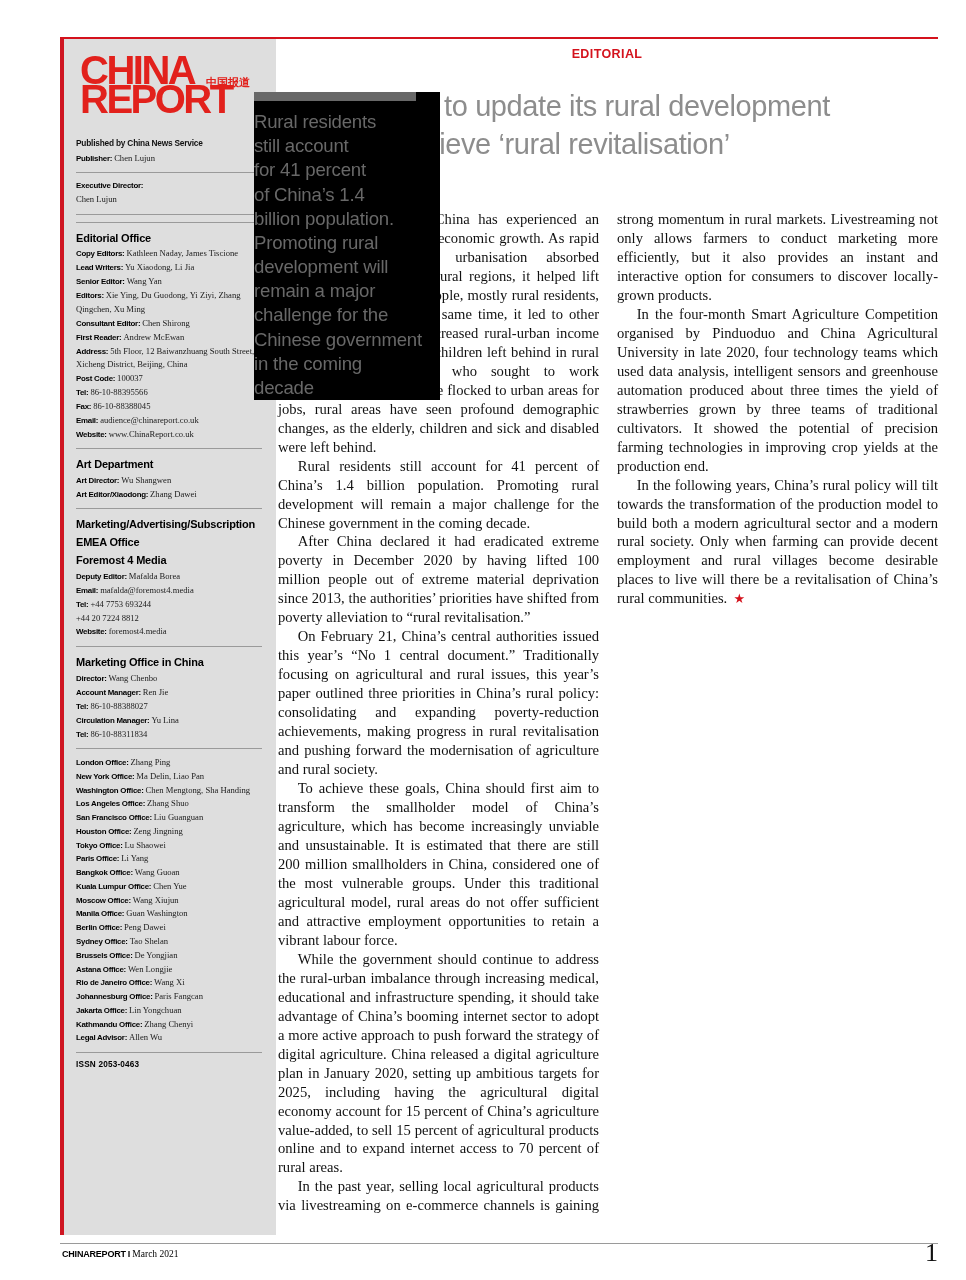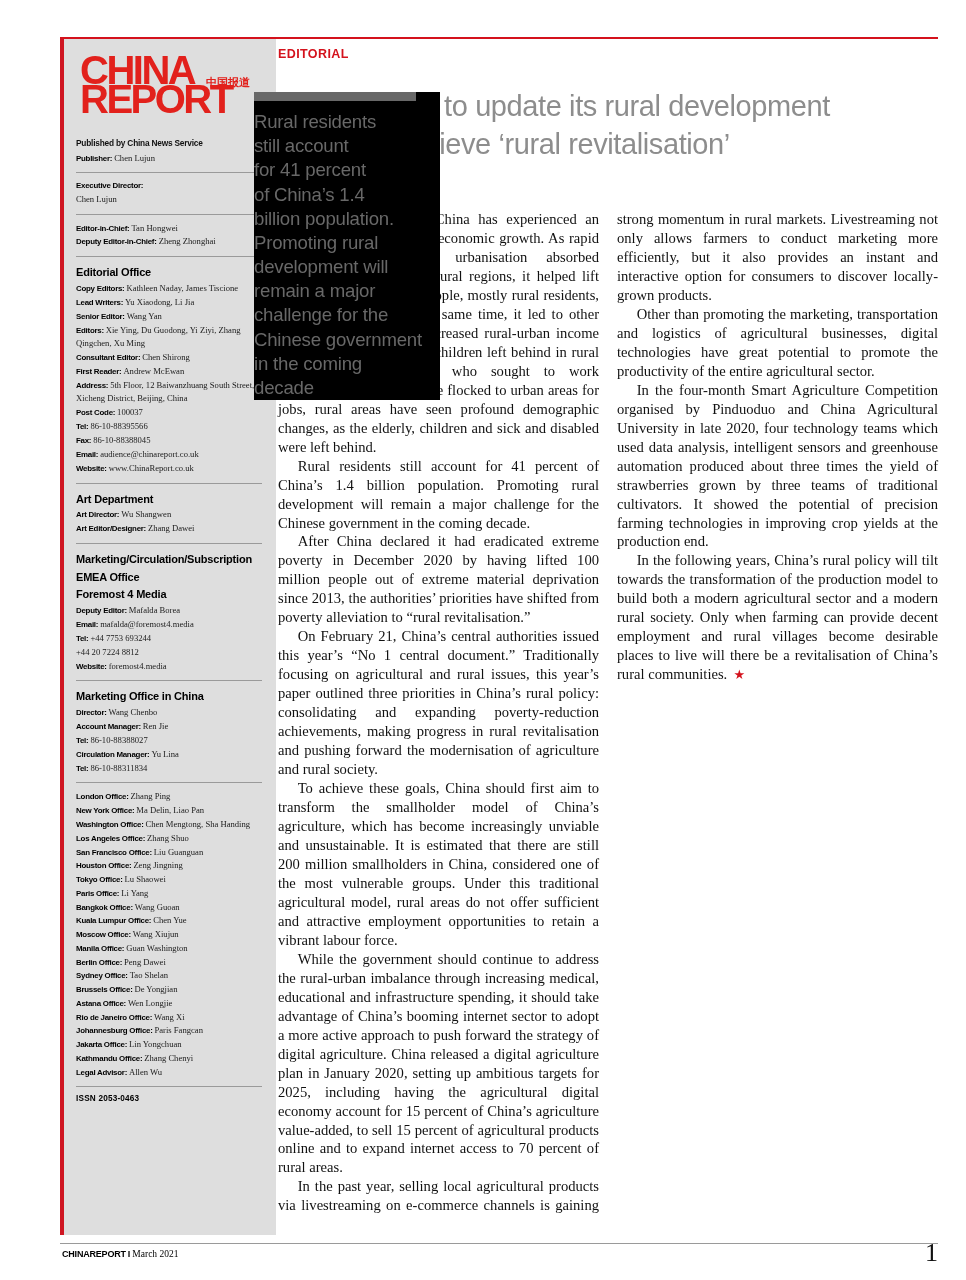--- a/index.html
+++ b/index.html
@@ -135,21 +135,21 @@
   .offices p { margin: 0 0 0.3px 0; }
 
   
   .article {
     position: absolute;
     left: 262px;
     top: 39px;
     width: 660px;
   }
   .kicker {
-    text-align: left;
+    text-align: center;
     font-family: "Liberation Sans", sans-serif;
     font-weight: bold;
     font-size: 12.5px;
     color: #d4121c;
     letter-spacing: 0.4px;
     margin: 8px 2px 0 0;
   }
   .headline {
     font-family: "Liberation Sans", sans-serif;
     font-size: 29px;
@@ -278,26 +278,20 @@
 
       <div class="mh-line"></div>
 
       <div class="mh-block">
         <p><span class="mh-lbl">Executive Director:</span></p>
         <p><span class="mh-val">Chen Lujun</span></p>
       </div>
 
       <div class="mh-line"></div>
 
-      <div class="mh-block">
-        <p><span class="mh-lbl">Editor-in-Chief:</span>
-           <span class="mh-val">Tan Hongwei</span></p>
-        <p><span class="mh-lbl">Deputy Editor-in-Chief:</span>
-           <span class="mh-val">Zheng Zhonghai</span></p>
-      </div>
 
       <div class="mh-line"></div>
 
       <div class="mh-block">
         <span class="mh-head">Editorial Office</span>
         <div>
             <p><span class="mh-lbl">Copy Editors: </span><span class="mh-val">Kathleen Naday, James Tiscione</span></p>
             <p><span class="mh-lbl">Lead Writers: </span><span class="mh-val">Yu Xiaodong, Li Jia</span></p>
             <p><span class="mh-lbl">Senior Editor: </span><span class="mh-val">Wang Yan</span></p>
             <p><span class="mh-lbl">Editors: </span><span class="mh-val">Xie Ying, Du Guodong, Yi Ziyi, Zhang Qingchen, Xu Ming</span></p>
@@ -311,28 +305,28 @@
             <p><span class="mh-lbl">Website: </span><span class="mh-val">www.ChinaReport.co.uk</span></p>
           </div>
       </div>
 
       <div class="mh-line"></div>
 
       <div class="mh-block">
         <span class="mh-head">Art Department</span>
         <div>
             <p><span class="mh-lbl">Art Director: </span><span class="mh-val">Wu Shangwen</span></p>
-            <p><span class="mh-lbl">Art Editor/Designer: </span><span class="mh-val">Zhang Dawei</span></p>
+            <p><span class="mh-lbl">Art Editor/Xiaodong: </span><span class="mh-val">Zhang Dawei</span></p>
           </div>
       </div>
 
       <div class="mh-line"></div>
 
       <div class="mh-block">
-        <span class="mh-head">Marketing/Circulation/Subscription</span>
+        <span class="mh-head">Marketing/Advertising/Subscription</span>
         <span class="mh-head">EMEA Office</span>
         <span class="mh-head">Foremost 4 Media</span>
         <div>
             <p><span class="mh-lbl">Deputy Editor: </span><span class="mh-val">Mafalda Borea</span></p>
             <p><span class="mh-lbl">Email: </span><span class="mh-val">mafalda@foremost4.media</span></p>
             <p><span class="mh-lbl">Tel: </span><span class="mh-val">+44 7753 693244</span></p>
             <p><span class="mh-val">+44 20 7224 8812</span></p>
             <p><span class="mh-lbl">Website: </span><span class="mh-val">foremost4.media</span></p>
           </div>
       </div>
@@ -392,21 +386,20 @@
 
   <div class="body">
     <div>
         <p class="first dropcap">In the past decades, China has experienced an unparalleled period of economic growth. As rapid industrialisation and urbanisation absorbed surplus labour from vast rural regions, it helped lift hundreds of millions of people, mostly rural residents, out of poverty. But at the same time, it led to other problems, including an increased rural-urban income gap and large numbers of children left behind in rural communities by parents who sought to work elsewhere. As young people flocked to urban areas for jobs, rural areas have seen profound demographic changes, as the elderly, children and sick and disabled were left behind.</p>
         <p>Rural residents still account for 41 percent of China’s 1.4 billion population. Promoting rural development will remain a major challenge for the Chinese government in the coming decade.</p>
         <p>After China declared it had eradicated extreme poverty in December 2020 by having lifted 100 million people out of extreme material deprivation since 2013, the authorities’ priorities have shifted from poverty alleviation to “rural revitalisation.”</p>
         <p>On February 21, China’s central authorities issued this year’s “No 1 central document.” Traditionally focusing on agricultural and rural issues, this year’s paper outlined three priorities in China’s rural policy: consolidating and expanding poverty-reduction achievements, making progress in rural revitalisation and pushing forward the modernisation of agriculture and rural society.</p>
         <p>To achieve these goals, China should first aim to transform the smallholder model of China’s agriculture, which has become increasingly unviable and unsustainable. It is estimated that there are still 200 million smallholders in China, considered one of the most vulnerable groups. Under this traditional agricultural model, rural areas do not offer sufficient and attractive employment opportunities to retain a vibrant labour force.</p>
         <p>While the government should continue to address the rural-urban imbalance through increasing medical, educational and infrastructure spending, it should take advantage of China’s booming internet sector to adopt a more active approach to push forward the strategy of digital agriculture. China released a digital agriculture plan in January 2020, setting up ambitious targets for 2025, including having the agricultural digital economy account for 15 percent of China’s agriculture value-added, to sell 15 percent of agricultural products online and to expand internet access to 70 percent of rural areas.</p>
         <p>In the past year, selling local agricultural products via livestreaming on e-commerce channels is gaining strong momentum in rural markets. Livestreaming not only allows farmers to conduct marketing more efficiently, but it also provides an instant and interactive option for consumers to discover locally-grown products.</p>
-        <p>Other than promoting the marketing, transportation and logistics of agricultural businesses, digital technologies have great potential to promote the productivity of the entire agricultural sector.</p>
         <p>In the four-month Smart Agriculture Competition organised by Pinduoduo and China Agricultural University in late 2020, four technology teams which used data analysis, intelligent sensors and greenhouse automation produced about three times the yield of strawberries grown by three teams of traditional cultivators. It showed the potential of precision farming technologies in improving crop yields at the production end.</p>
         <p>In the following years, China’s rural policy will tilt towards the transformation of the production model to build both a modern agricultural sector and a modern rural society. Only when farming can provide decent employment and rural villages become desirable places to live will there be a revitalisation of China’s rural communities.<span class="endstar"> ★</span></p>
       </div>
   </div>
 
   <div class="pullquote">
     <div class="pq-bar"></div>
     <div class="pq-text">Rural residents
 still account
 for 41 percent

